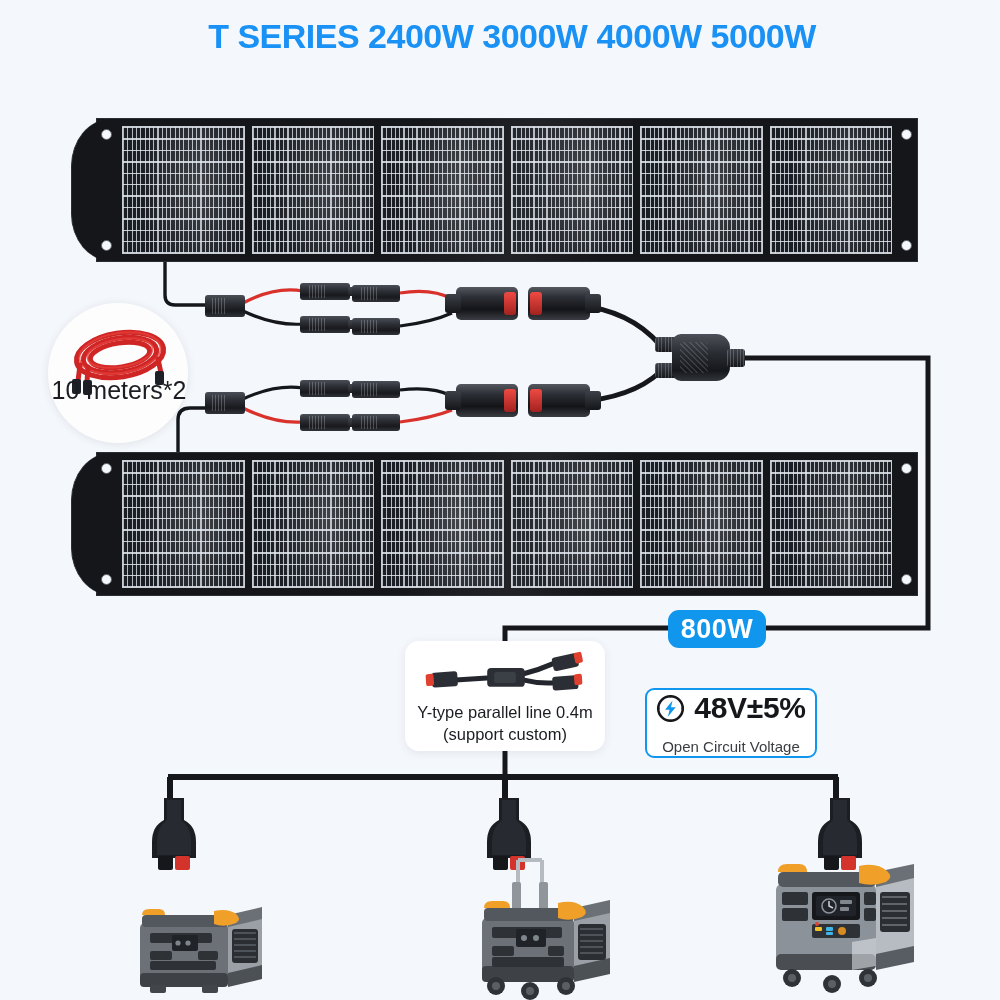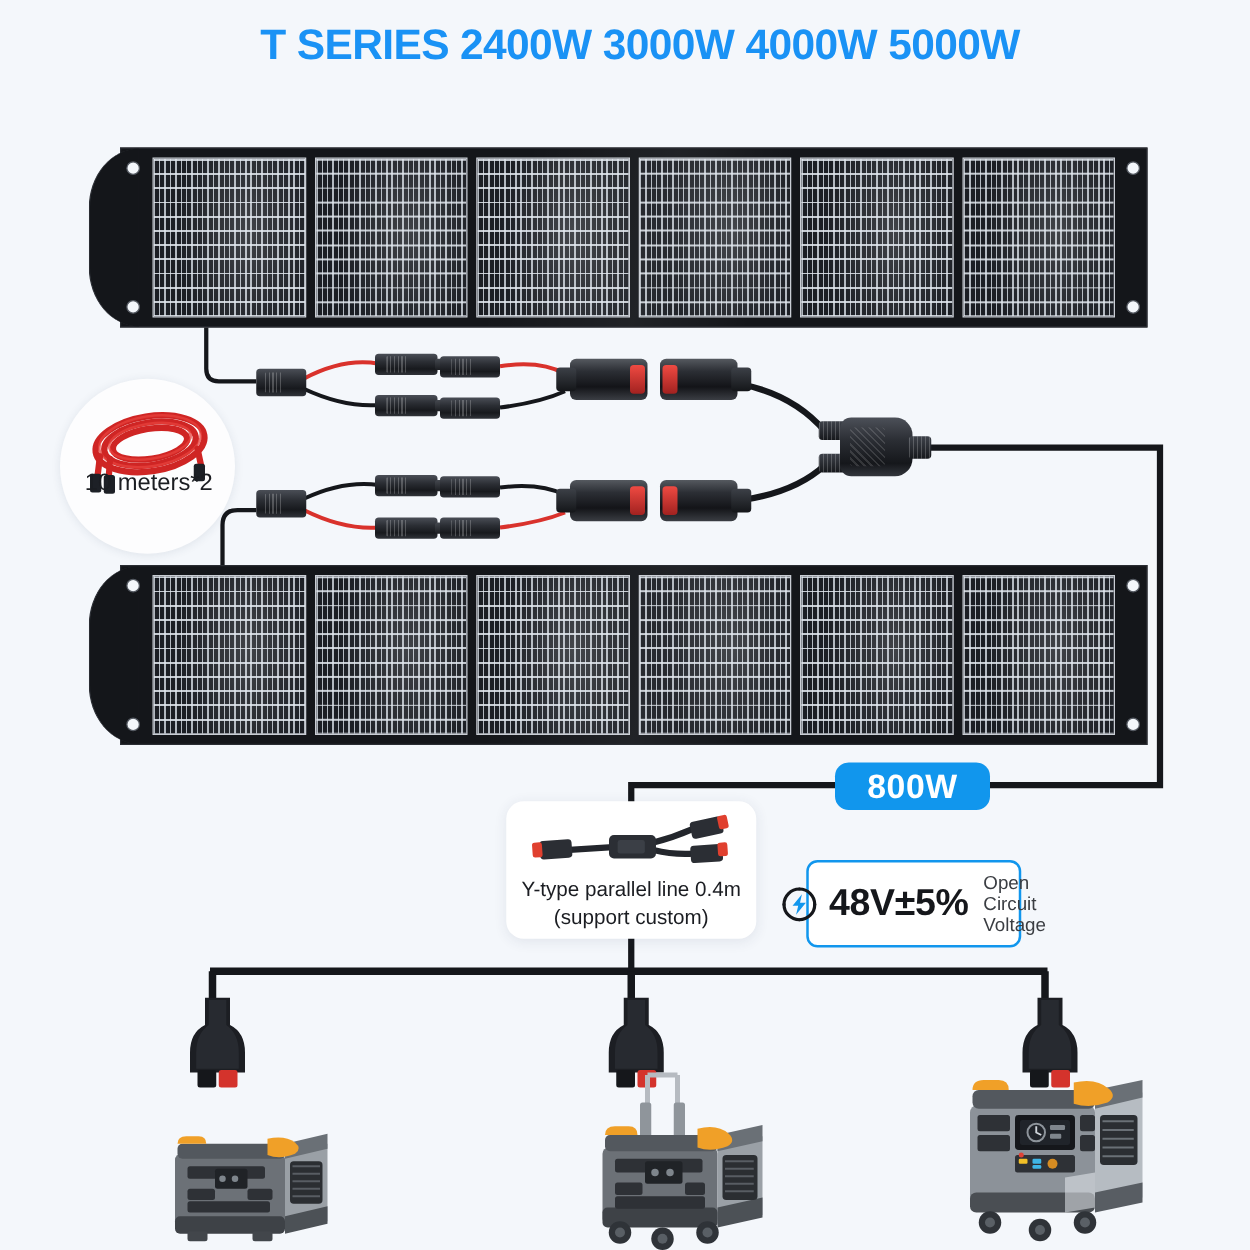--- a/index.html
+++ b/index.html
@@ -88,21 +88,21 @@
 
   
   .coil-card {
     position:absolute;
     width:140px; height:140px; border-radius:50%;
     background:#fdfdfe;
     box-shadow:0 1px 8px rgba(40,60,90,.10);
   }
   .coil-label {
     position:absolute; width:190px; text-align:center;
-    font-size:19px; color:#1b1d22; line-height:1.18;
+    font-size:25px; color:#1b1d22; line-height:1.18;
     white-space:nowrap;
   }
 
   
   .mc4 { position:absolute; }
   .mc4 .body {
     position:absolute; left:0; top:0;
     width:100%; height:100%;
     background:linear-gradient(180deg,#4a4e56 0%,#2b2e34 38%,#17191d 72%,#303339 100%);
     border-radius:3px;
@@ -185,21 +185,21 @@
   }
   .ycard .cap {
     font-size:16.5px; color:#1b1d22; text-align:center; line-height:1.33;
     white-space:nowrap;
   }
   .vbadge {
     position:absolute;
     background:#ffffff;
     border:2.4px solid #1196ed;
     border-radius:9px;
-    display:flex; flex-direction:row; align-items:center; justify-content:center;gap:12px;
+    display:flex; flex-direction:column; align-items:center; justify-content:center;gap:12px;
   }
   .vbadge .row { display:flex; align-items:center; gap:9px; }
   .vbadge .val { font-size:30px; font-weight:bold; color:#15171b; letter-spacing:-.3px; }
   .vbadge .sub { font-size:15px; color:#3a3d42; margin-top:1px; }
 
   
   .station { position:absolute; }
 </style>
 </head>
 <body>
@@ -375,21 +375,21 @@
   <div class="ysock" style="left:655px; top:363px; width:22px; height:15px;">
     <div class="r"></div>
   </div>
   <div class="yhub" style="left:672px; top:334px; width:58px; height:47px;">
     <div class="tex"></div>
   </div>
   <div class="ysock" style="left:727px; top:349px; width:18px; height:18px;">
     <div class="r"></div>
   </div>
 
-  <div class="pill" style="left:668px; top:610px; width:124px; height:38px;text-align:right;">800W</div>
+  <div class="pill" style="left:668px; top:610px; width:98px; height:38px;text-align:right;">800W</div>
 
   <div class="ycard" style="left:405px; top:641px; width:200px; height:110px; padding-top:9px;">
     <svg viewBox="0 0 180 46" width="178" height="46">
       <path d="M40,30 L72,28" stroke="#23262c" stroke-width="5" fill="none" stroke-linecap="round"></path>
       <path d="M108,24 Q124,20 140,13" stroke="#23262c" stroke-width="5" fill="none" stroke-linecap="round"></path>
       <path d="M108,30 Q124,34 140,33" stroke="#23262c" stroke-width="5" fill="none" stroke-linecap="round"></path>
       <rect x="16" y="22" width="26" height="15" rx="3" fill="#2b2e34" transform="rotate(-4 29 29)"></rect>
       <rect x="10" y="24" width="8" height="12" rx="2" fill="#e0402f" transform="rotate(-4 14 30)"></rect>
       <rect x="72" y="18" width="38" height="19" rx="4" fill="#2b2e34"></rect>
       <rect x="79" y="22" width="22" height="11" rx="2" fill="#3b3f46"></rect>

